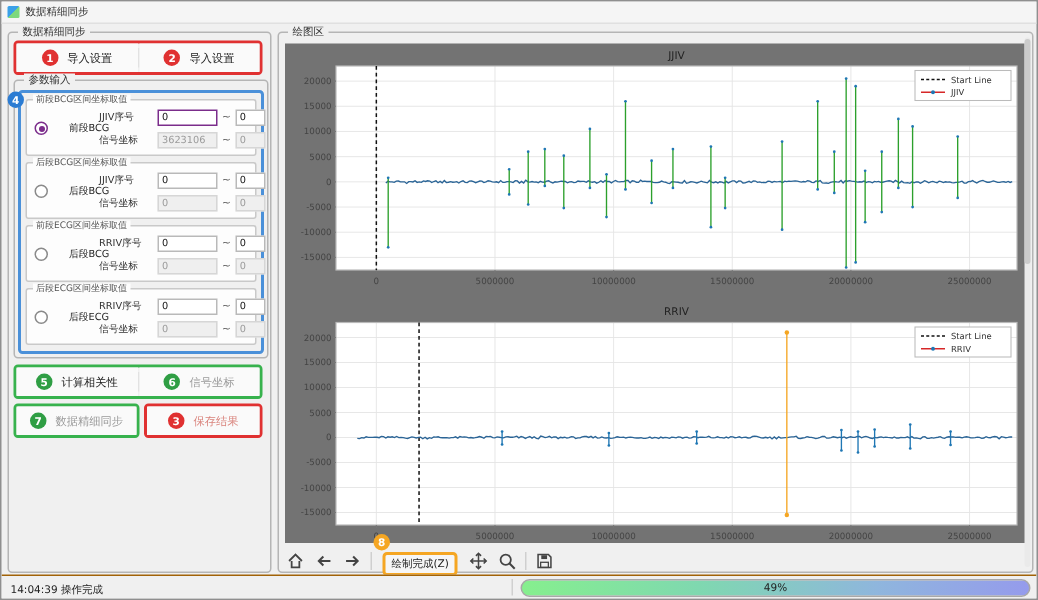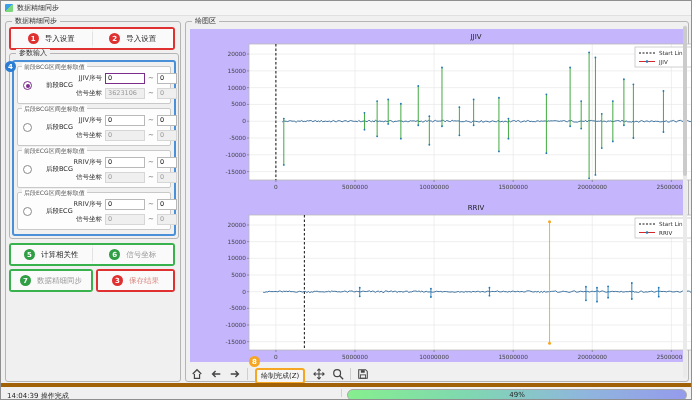--- a/index.html
+++ b/index.html
@@ -32,42 +32,42 @@
   .flatbtn.dim .lbl { color:#9a9a9a; }
   .flatbtn.reddim .lbl { color:#d9837c; }
   .vsep { width:1px; background:#e2e2e2; height:70%; align-self:center; }
 
   
   .radio { position:relative; width:9px; height:9px; border:1px solid #8a8a8a; border-radius:50%; background:#fff; flex:0 0 9px; }
   .radio[data-checked="true"] { border-color:#7b2d8b; }
   .radio[data-checked="true"]::after { content:""; position:absolute; left:1.5px; top:1.5px; width:4px; height:4px; border-radius:50%; background:#7b2d8b; }
   .radwrap { position:absolute; left:5px; top:14px; display:flex; align-items:center; gap:14px; font-size:6.5px; color:#222; }
   .prow { position:absolute; display:flex; align-items:center; gap:3px; height:12px; }
-  .prow .plabel { width:36px; text-align:right; font-size:6.5px; color:#333; white-space:nowrap; }
+  .prow .plabel { width:36px; font-size:6.5px; color:#333; white-space:nowrap; }
   .num-input { height:11px; font-size:6.5px; padding:0 2px; border:1px solid #b9b9b9; background:#fff; color:#111; font-family:inherit; }
   .num-input.w1 { width:40px; } .num-input.w2 { width:20px; }
   .num-input.disabled { background:#efefef; color:#9a9a9a; border-color:#d6d6d6; }
   .num-input.focused { border-color:#7b2d8b; }
   .tilde { font-size:7px; color:#555; }
 
   
   #log-area { position:absolute; left:6px; top:8px; right:6px; bottom:8px; background:#fff; border:1px solid #c4c4c4; padding:3px 4px; overflow:hidden; }
   .log-line { font-size:6px; color:#222; line-height:8px; white-space:nowrap; }
   #log-hscroll { position:absolute; left:2px; right:2px; bottom:2px; height:3px; background:#eee; border-radius:2px; }
   #log-hscroll .thumb { width:60%; height:100%; background:#cfcfcf; border-radius:2px; }
 
   
-  #statusbar { position:absolute; left:0; bottom:0; width:100%; height:16px; background:#f0f0f0; border-top:4px solid #a16207;margin-top:18px; }
+  #statusbar { position:absolute; left:0; bottom:0; width:100%; height:16px; background:#f0f0f0; border-top:1px solid #a16207;margin-top:18px; }
   #status-text { position:absolute; left:6px; top:4px; font-size:7px; color:#222; }
   #status-sep { position:absolute; left:340px; top:2px; bottom:2px; width:1px; background:#d0d0d0; }
   #progressbar { position:absolute; left:346px; right:4px; top:2px; height:12px; border:1px solid #a8a8a8; border-radius:6px; background:linear-gradient(90deg,#86ef8e 0%,#7fd8b0 35%,#8fb6dd 70%,#959bec 100%); display:flex; align-items:center; justify-content:center; }
   #progressbar .pct { font-size:7px; color:#222; }
 
   
-  #figure { position:absolute; left:4px; top:7px; width:496px; height:333px; background:#c4b5fd;padding-left:25px; }
+  #figure { position:absolute; left:4px; top:7px; width:496px; height:333px; background:#737373; }
   #plot-toolbar { position:absolute; left:4px; top:343px; height:17px; display:flex; align-items:center; gap:5px; }
   .tool-icon { width:14px; height:14px; display:flex; align-items:center; justify-content:center; cursor:pointer; }
   .tb-sep { width:1px; height:12px; background:#cfcfcf; }
   #set-range-wrap { position:relative; margin-left:2px; margin-right:2px; }
   #set-range-btn { font-size:7px; color:#222; background:#f6f6f6; border:2px solid #f5a623; border-radius:3px; padding:1px 4px; cursor:pointer; font-family:inherit; }
   #set-range-badge { position:absolute; left:-6px; top:-7px; }
   #panel-scrollbar { position:absolute; right:1px; top:3px; width:4px; bottom:3px; background:#eaeaea; border-radius:2px; }
   #panel-scrollbar .thumb { position:absolute; top:1px; left:0; width:4px; height:150px; background:#cbcbcb; border-radius:2px; }
 </style>
 </head>

